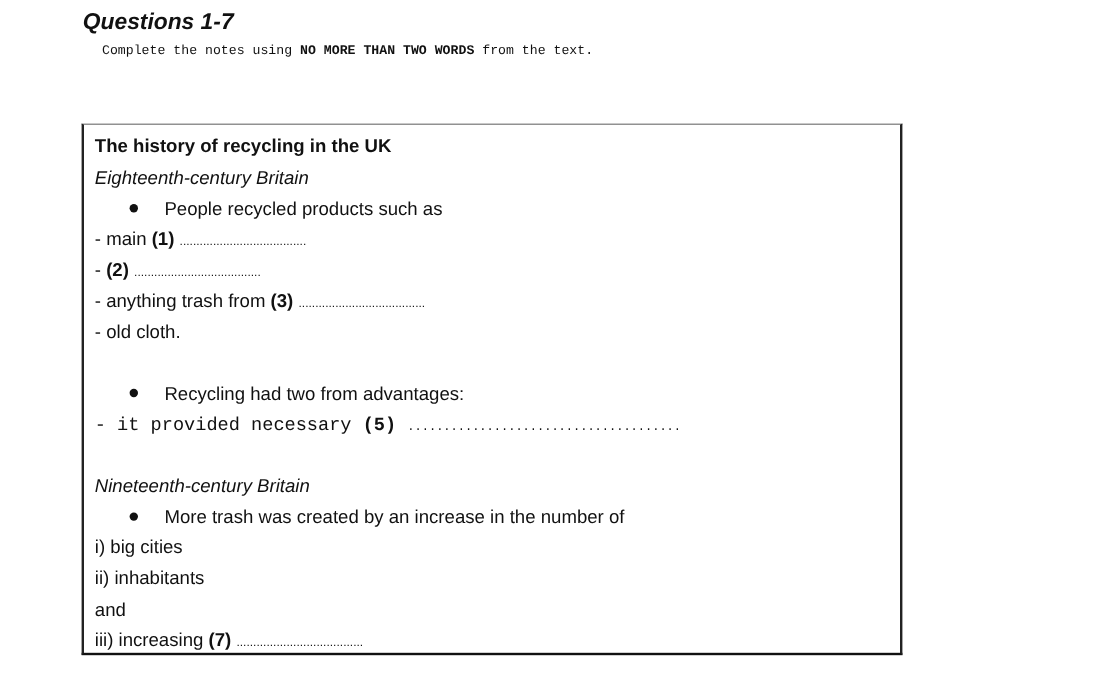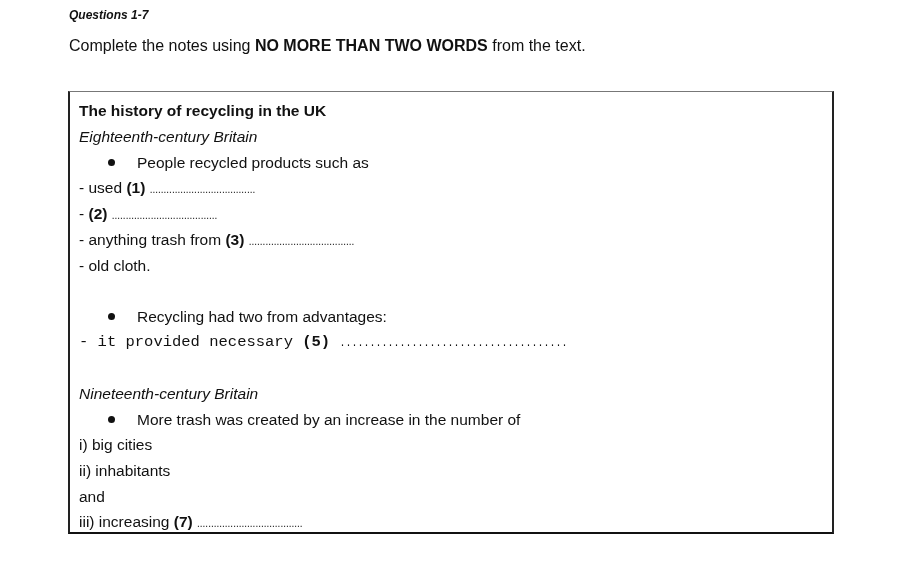--- a/index.html
+++ b/index.html
@@ -1,42 +1,42 @@
 <!DOCTYPE html>
 <html><head>
 <meta charset="utf-8">
 <style>
   html, body { margin:0; padding:0; background:#ffffff; }
   body { width:916px; height:566px; position:relative; overflow:hidden;
          font-family:"Liberation Sans", sans-serif; color:#111; }
-  .qtitle { position:absolute; left:69px; top:8px; font-size:12px; font-weight:bold; font-style:italic; }
-  .instr { position:absolute; left:69px; top:37px; font-size:16px; }
+  .qtitle { position:absolute; left:69px; top:8px; font-size:19px; font-weight:bold; font-style:italic; }
+  .instr { position:absolute; left:85px; top:37px; font-size:11px;font-family:Liberation Mono, monospace; }
   .instr b { font-weight:bold; }
-  .box { position:absolute; left:68px; top:91px; width:766px; height:443px;
+  .box { position:absolute; left:68px; top:103px; width:684px; height:443px;
          border-top:1px solid #777; border-left:2px solid #222; border-right:2px solid #222; border-bottom:2px solid #111;
          box-sizing:border-box; }
   .line { position:absolute; left:9px; font-size:15.5px; white-space:nowrap; line-height:20px; }
   .line b { font-weight:bold; }
   .line i { font-style:italic; }
   .bullet-line { left:38px; }
   .bullet { display:inline-block; width:7px; height:7px; background:#111; border-radius:50%; margin-right:22px; vertical-align:middle; position:relative; top:-1px; }
   .dots { letter-spacing:0; font-size:10px; }
   .dots-bold { font-weight:bold; font-size:15px; }
 </style>
 </head>
 <body>
 
 <div class="qtitle">Questions 1-7</div>
 <div class="instr"><span>Complete the notes using </span><b>NO MORE THAN TWO WORDS</b><span> from the text.</span></div>
 
 <div class="box">
   <div class="line" style="top:9px;"><b>The history of recycling in the UK</b></div>
   <div class="line" style="top:35px;"><i>Eighteenth-century Britain</i></div>
   <div class="line bullet-line" style="top:61px;"><span class="bullet"></span><span>People recycled products such as</span></div>
-  <div class="line" style="top:86px;"><span>- used </span><b>(1)</b> <span class="dots">......................................</span></div>
+  <div class="line" style="top:86px;"><span>- main </span><b>(1)</b> <span class="dots">......................................</span></div>
   <div class="line" style="top:112px;"><span>- </span><b>(2)</b> <span class="dots">......................................</span></div>
   <div class="line" style="top:138px;"><span>- anything trash from </span><b>(3)</b> <span class="dots">......................................</span></div>
   <div class="line" style="top:164px;">- old cloth.</div>
   <div class="line bullet-line" style="top:215px;"><span class="bullet"></span><span>Recycling had two from advantages:</span></div>
   <div class="line" style="top:240px;font-family:Liberation Mono, monospace;"><span>- it provided necessary </span><b>(5)</b> <span class="dots">......................................</span></div>
   <div class="line" style="top:292px;"><i>Nineteenth-century Britain</i></div>
   <div class="line bullet-line" style="top:318px;"><span class="bullet"></span><span>More trash was created by an increase in the number of</span></div>
   <div class="line" style="top:343px;text-align:right;">i) big cities</div>
   <div class="line" style="top:369px;">ii) inhabitants</div>
   <div class="line" style="top:395px;">and</div>

